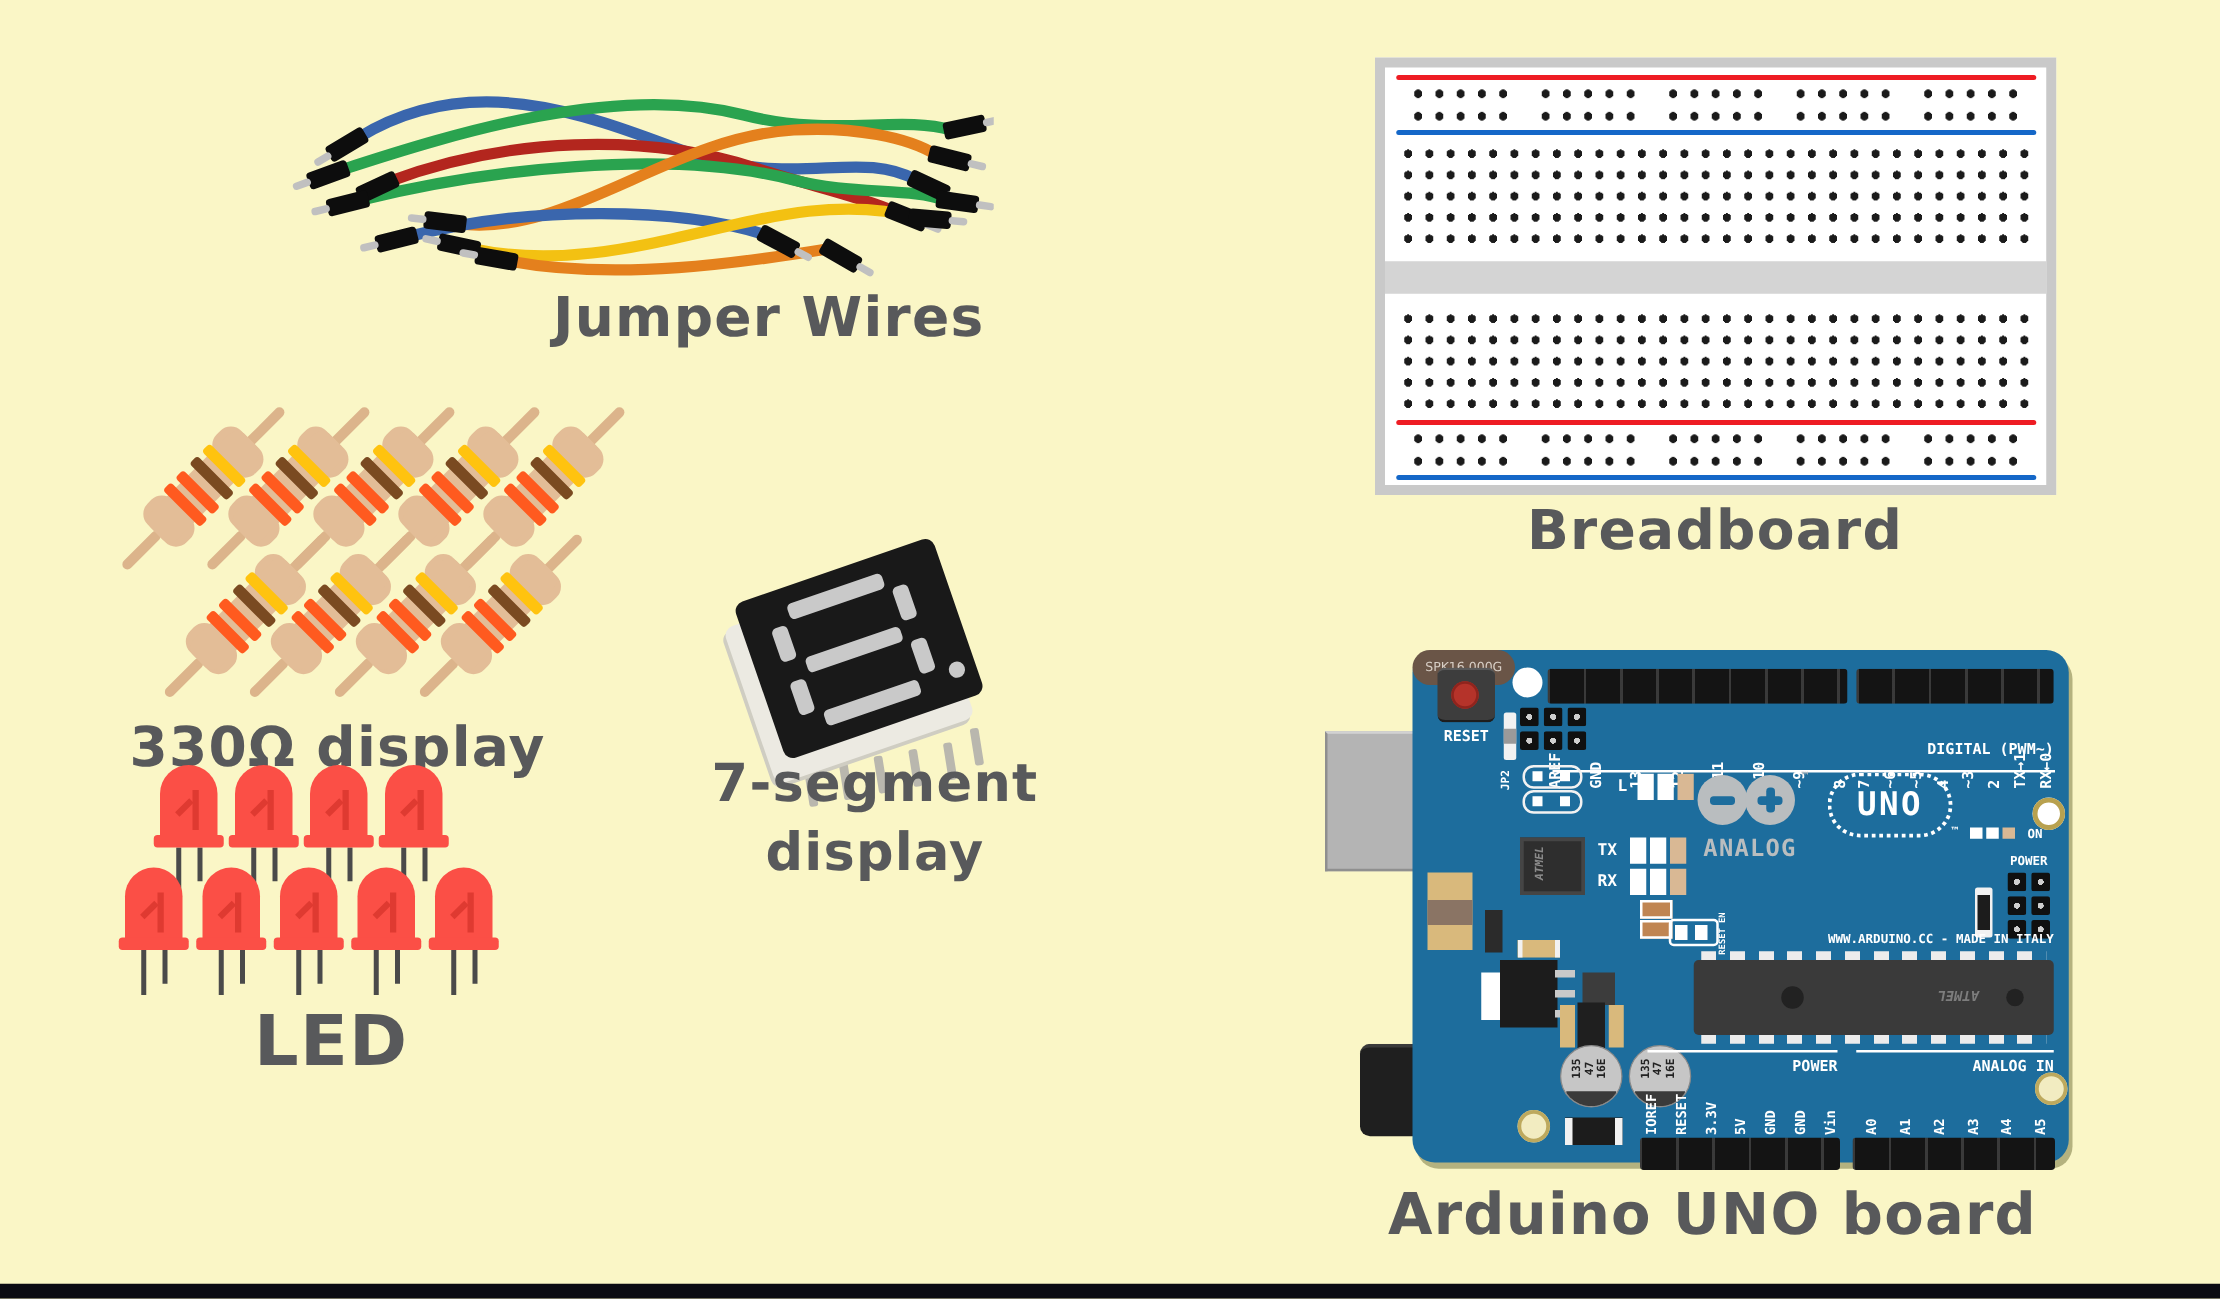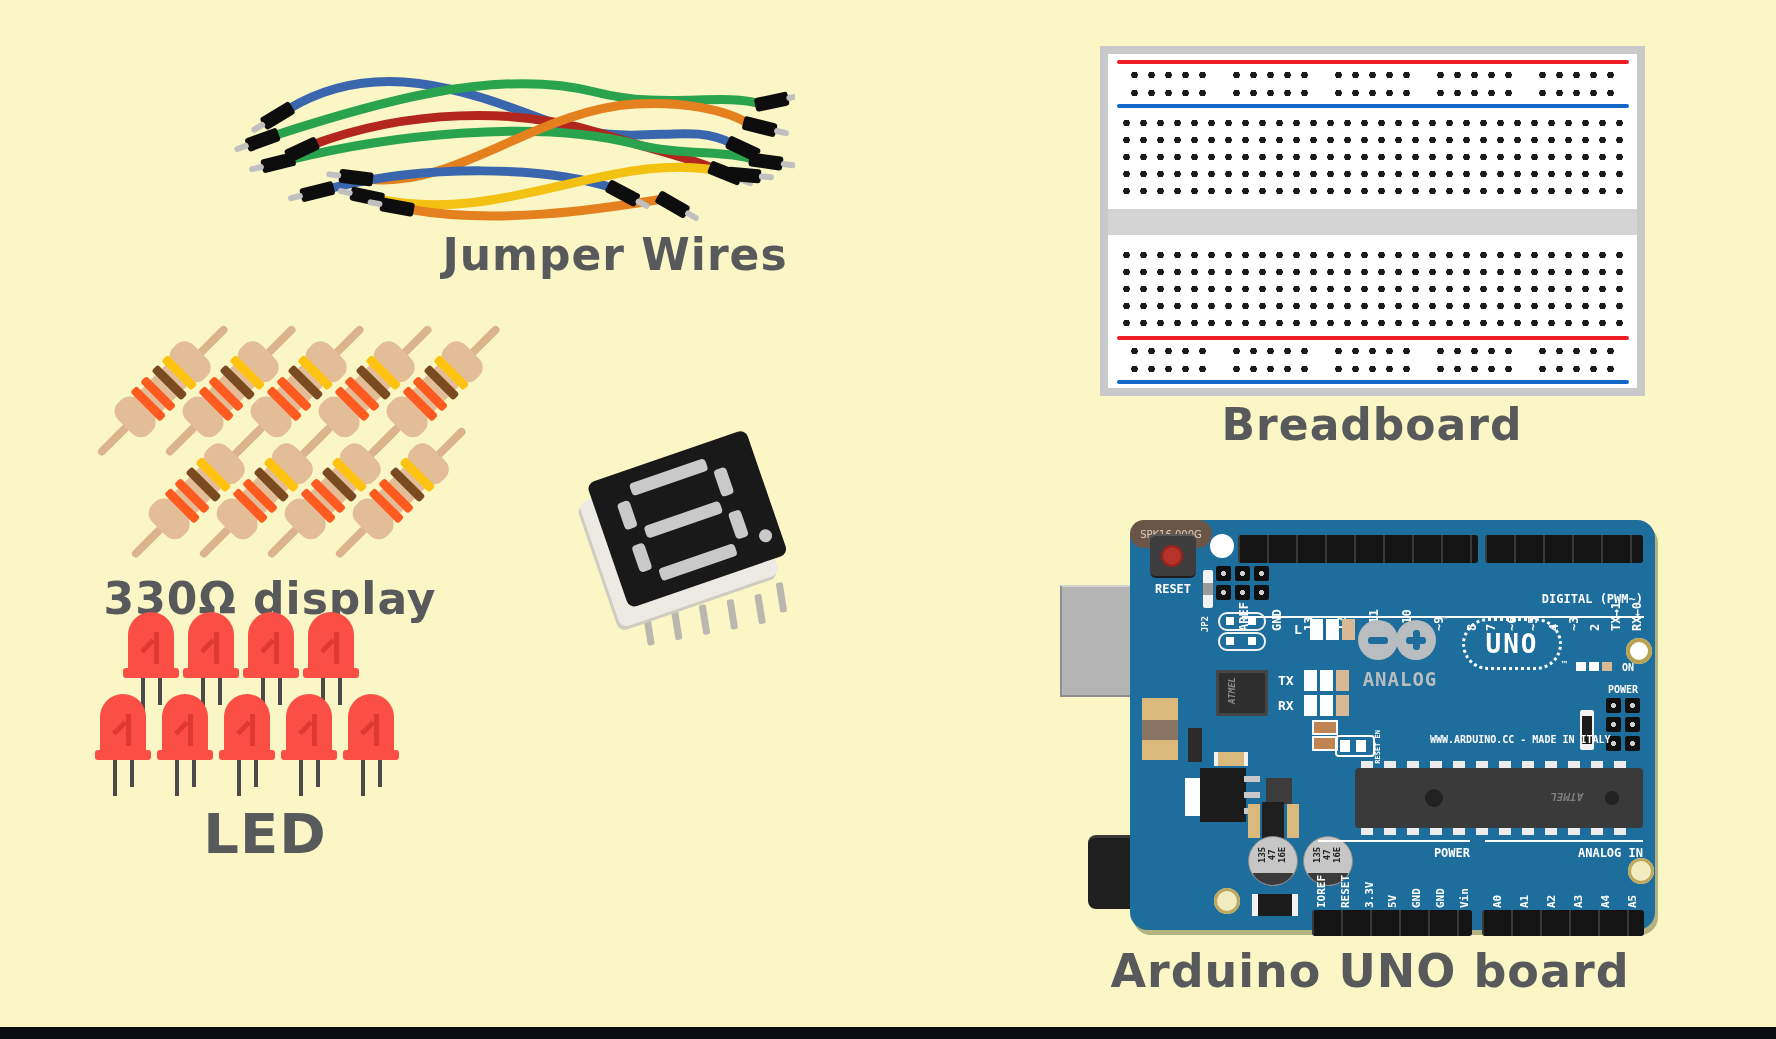--- a/index.html
+++ b/index.html
@@ -437,20 +437,22 @@
         <i class="seg h sg-bot"></i>
       <i class="seg v sg-tl"></i>
         <i class="seg v sg-tr"></i>
         <i class="seg v sg-bl"></i>
         <i class="seg v sg-br"></i>
       <i class="sg-dp"></i>
     </i>
   </div>
 </div>
 <div class="caption" style="left:450px;top:600px;width:500px;font-size:42px;">
+  <div>7-segment</div>
+  <div>display</div>
 </div>
 
 <div class="arduino">
   <i class="ard-usb"></i>
   <i class="ard-jack"></i>
   <div class="ard-board abs">
 
     <i class="reset-btn">
         <i></i>
       </i>
@@ -562,21 +564,21 @@
       </i>
     <i style="left:58px;top:208px;width:14px;height:34px;background:#2b2b2b;"></i>
     <i class="tanc" style="left:84px;top:232px;width:34px;height:14px;box-shadow:inset 4px 0 0 #f2f2f2, inset -4px 0 0 #f2f2f2;"></i>
 
     <div class="crystal">
         <span>SPK16.000G</span>
       </div>
     <i class="resetEn"></i>
     <span class="txt" style="left:244px;top:210px;font-size:7px;writing-mode:vertical-rl;transform:rotate(180deg);white-space:pre-line;line-height:1.2;">RESET EN</span>
 
-    <span class="txt" style="left:300px;top:214px;width:213px;font-size:10px;">WWW.ARDUINO.CC - MADE IN ITALY</span>
+    <span class="txt" style="left:300px;top:226px;width:213px;text-align:right;font-size:10px;">WWW.ARDUINO.CC - MADE IN ITALY</span>
     <i class="bigic">
       <i class="dot" style="left:70px;top:21px;width:18px;height:18px;"></i>
       <span>ATMEL</span>
       <i class="dot" style="right:24px;top:23px;width:14px;height:14px;"></i>
     </i>
 
     <i class="vreg-w"></i>
     <i class="vreg-b"></i>
     <i class="vreg-leg" style="top:256px;"></i>
     <i class="vreg-leg" style="top:272px;"></i>

